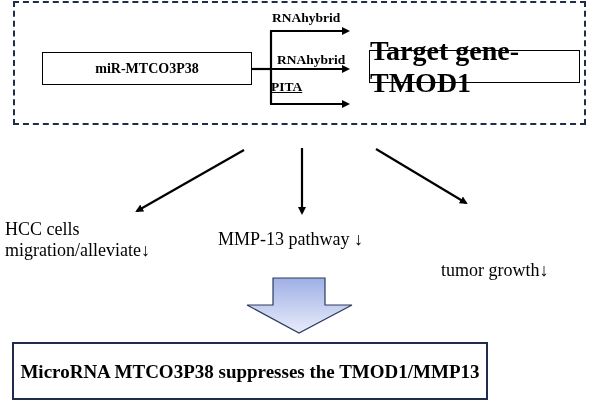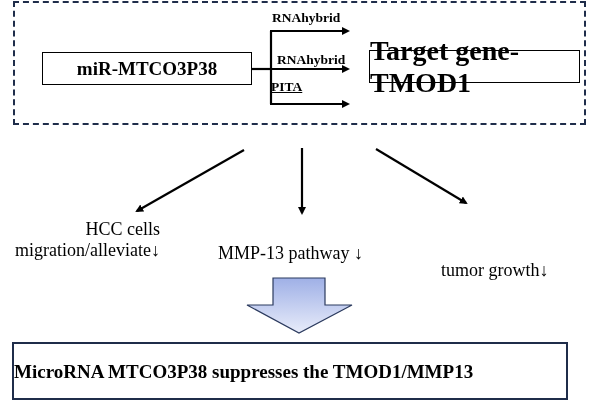--- a/index.html
+++ b/index.html
@@ -1,23 +1,23 @@
 <!DOCTYPE html>
 <html><head>
 <meta charset="utf-8">
 <style>
   html,body{margin:0;padding:0;background:#ffffff;}
   body{width:600px;height:410px;position:relative;overflow:hidden;font-family:"Liberation Serif", serif;color:#000;}
   .dashed-box{position:absolute;left:13px;top:1px;width:573px;height:124px;border:2px dashed #1f2d4a;box-sizing:border-box;}
   .box{position:absolute;border:1.5px solid #000;background:#fff;box-sizing:border-box;display:flex;align-items:center;justify-content:center;font-weight:bold;}
-  .mir-box{left:42px;top:52px;width:210px;height:33px;font-size:19px;}
+  .mir-box{left:42px;top:52px;width:210px;height:33px;font-size:14px;}
   .target-box{left:369px;top:50px;width:211px;height:33px;font-size:28px;}
   .tool-label{position:absolute;font-weight:bold;font-size:13.5px;white-space:nowrap;}
-  .outcome{position:absolute;font-size:18px;text-align:right;line-height:21px;white-space:nowrap;}
-  .summary-box{position:absolute;left:12px;top:342px;width:556px;height:58px;border:2px solid #1f2d4a;box-sizing:border-box;display:flex;flex-direction:column;justify-content:center;font-weight:bold;font-size:19px;line-height:23px;}
+  .outcome{position:absolute;font-size:18px;text-align:left;line-height:21px;white-space:nowrap;}
+  .summary-box{position:absolute;left:12px;top:342px;width:476px;height:58px;border:2px solid #1f2d4a;box-sizing:border-box;display:flex;flex-direction:column;align-items:center;justify-content:center;font-weight:bold;font-size:19px;line-height:23px;}
   svg.overlay{position:absolute;left:0;top:0;}
 </style>
 </head>
 <body>
 
 <div class="dashed-box"></div>
 
 <div class="box mir-box">
     <span>miR-MTCO3P38</span>
   </div>
@@ -50,18 +50,18 @@
   <line x1="302" y1="148" x2="302" y2="213" stroke="#000" stroke-width="2.2" marker-end="url(#ah)"></line>
   <line x1="376" y1="149" x2="466" y2="203" stroke="#000" stroke-width="2.2" marker-end="url(#ah)"></line>
 
   <path d="M273,278 L325,278 L325,305 L352,305 L299,333 L247,305 L273,305 Z" fill="url(#bigGrad)" stroke="#2b3a5e" stroke-width="1.2"></path>
 </svg>
 
 <div class="outcome" style="left:5px;top:219px;width:155px;">
   <div>HCC cells</div>
   <div>migration/alleviate↓</div>
 </div>
-<div class="outcome" style="left:218px;top:243px;">MMP-13 pathway ↓</div>
+<div class="outcome" style="left:218px;top:229px;">MMP-13 pathway ↓</div>
 <div class="outcome" style="left:441px;top:225px;margin-top:35px;">tumor growth↓</div>
 
 <div class="summary-box">
   <div>MicroRNA MTCO3P38 suppresses the TMOD1/MMP13</div>
 </div>
 
 </body></html>

